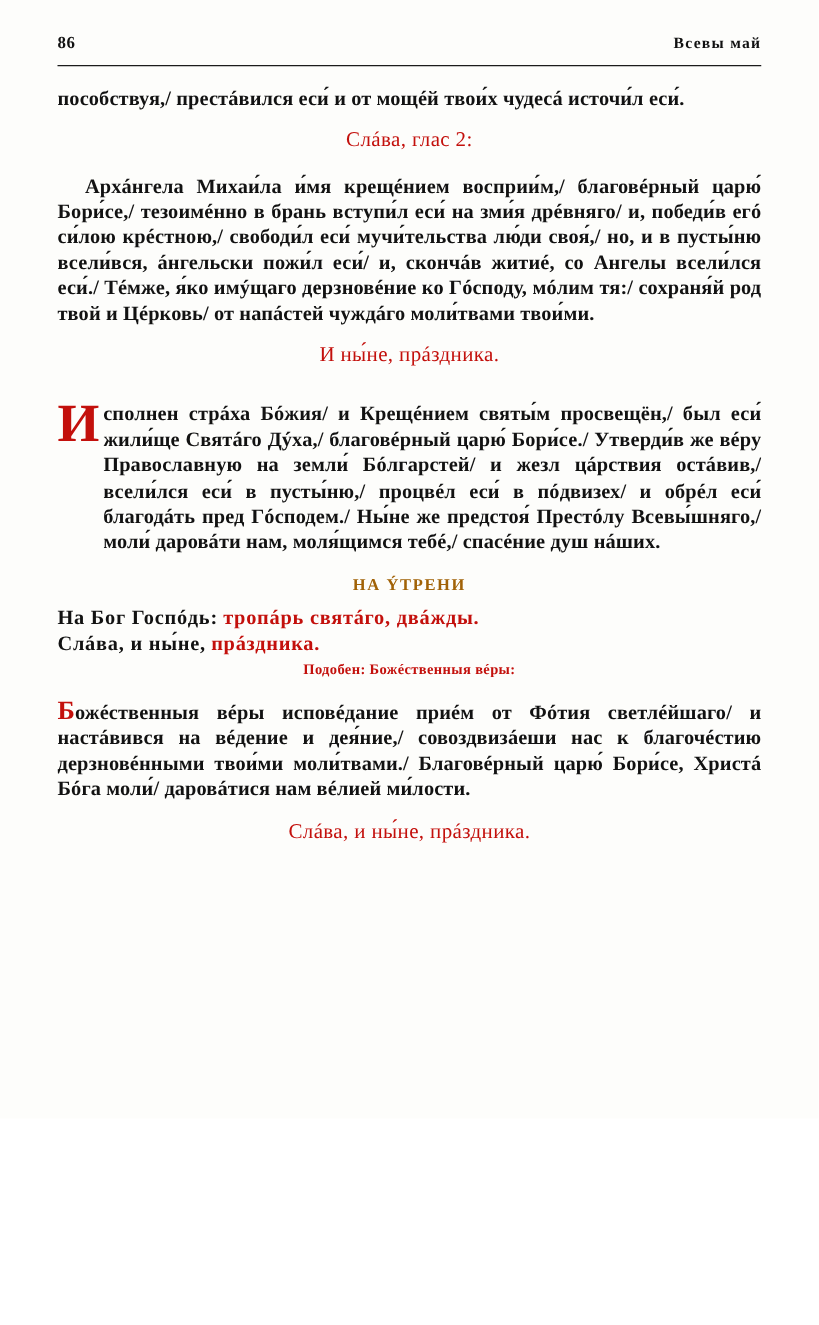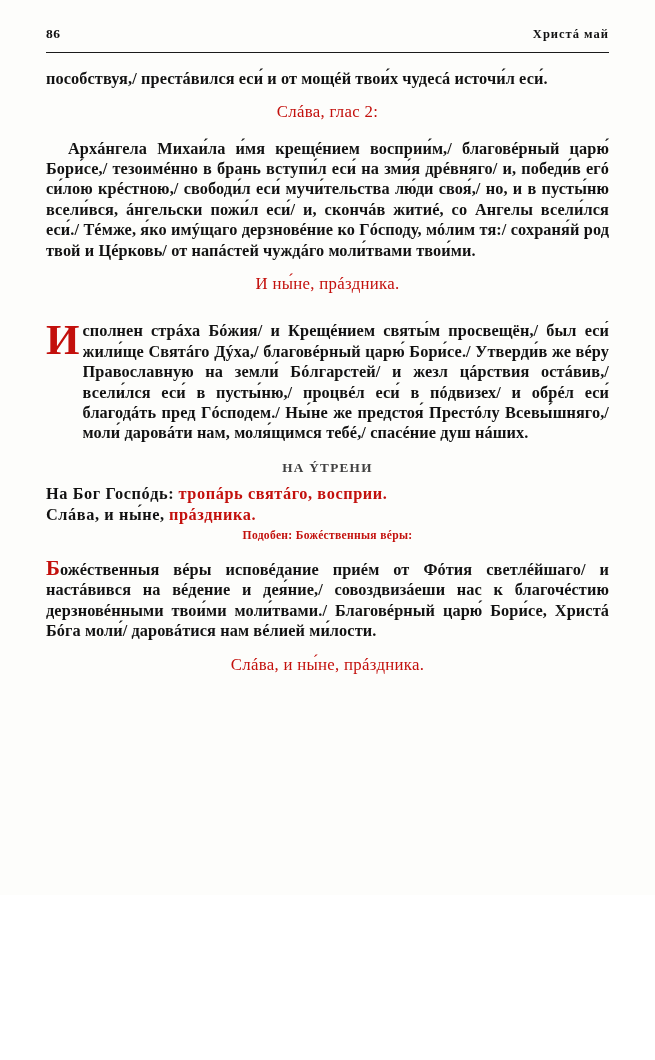--- a/index.html
+++ b/index.html
@@ -64,21 +64,21 @@
   }
   .rubric-small {
     color: #c3100c;
     font-weight: bold;
     font-size: 14.3px;
     line-height: 1.22;
     text-align: justify;
     letter-spacing: 0.1px;
   }
   .smallcaps-red {
-    color: #404040;
+    color: #a16207;
     text-align: center;
     font-weight: bold;
     font-size: 13.2px;
     letter-spacing: 1.3px;
     margin-top: 16px;
     margin-bottom: 8px;
   }
   .indent {
     text-indent: 22px;
   }
@@ -117,21 +117,21 @@
   .sectionspace { height: 6px; }
   .mixed-line { }
 </style>
 </head>
 <body>
 
 <div class="page">
 
   <div class="header">
     <span class="page-num">86</span>
-    <span class="running-title">Христá май</span>
+    <span class="running-title">Всевы май</span>
   </div>
 
   <hr class="rule">
 
   <div class="body-col">
 
     <p class="black">пособствуя,/ престáвился еси́ и от мощéй твои́х чудесá источи́л еси́.</p>
 
     <div class="hdr-red">Слáва, глас 2:</div>
 
@@ -145,21 +145,21 @@
 
     <div class="dropcap-block">
       <span class="dropcap">И</span>
       <p class="black dropcap-text">сполнен стрáха Бóжия/ и Крещéнием святы́м просвещён,/ был еси́ жили́ще Святáго Дýха,/ благовéрный царю́ Бори́се./ Утверди́в же вéру Православную на земли́ Бóлгарстей/ и жезл цáрствия остáвив,/ всели́лся еси́ в пусты́ню,/ процвéл еси́ в пóдвизех/ и обрéл еси́ благодáть пред Гóсподем./ Ны́не же предстоя́ Престóлу Всевы́шняго,/ моли́ даровáти нам, моля́щимся тебé,/ спасéние душ нáших.</p>
     </div>
 
     <div class="smallcaps-red">НА ÝТРЕНИ</div>
 
     <p class="mixed-line">
       <span class="black sp">На Бог Госпóдь:</span>
-      <span class="red sp">тропáрь святáго, восприи.</span>
+      <span class="red sp">тропáрь святáго, двáжды.</span>
       <br>
       <span class="black sp">Слáва, и ны́не,</span>
       <span class="red sp">прáздника.</span>
     </p>
 
 
     <div class="podoben">
       <span>Подобен:</span>
       <span>Божéственныя вéры:</span>
     </div>

